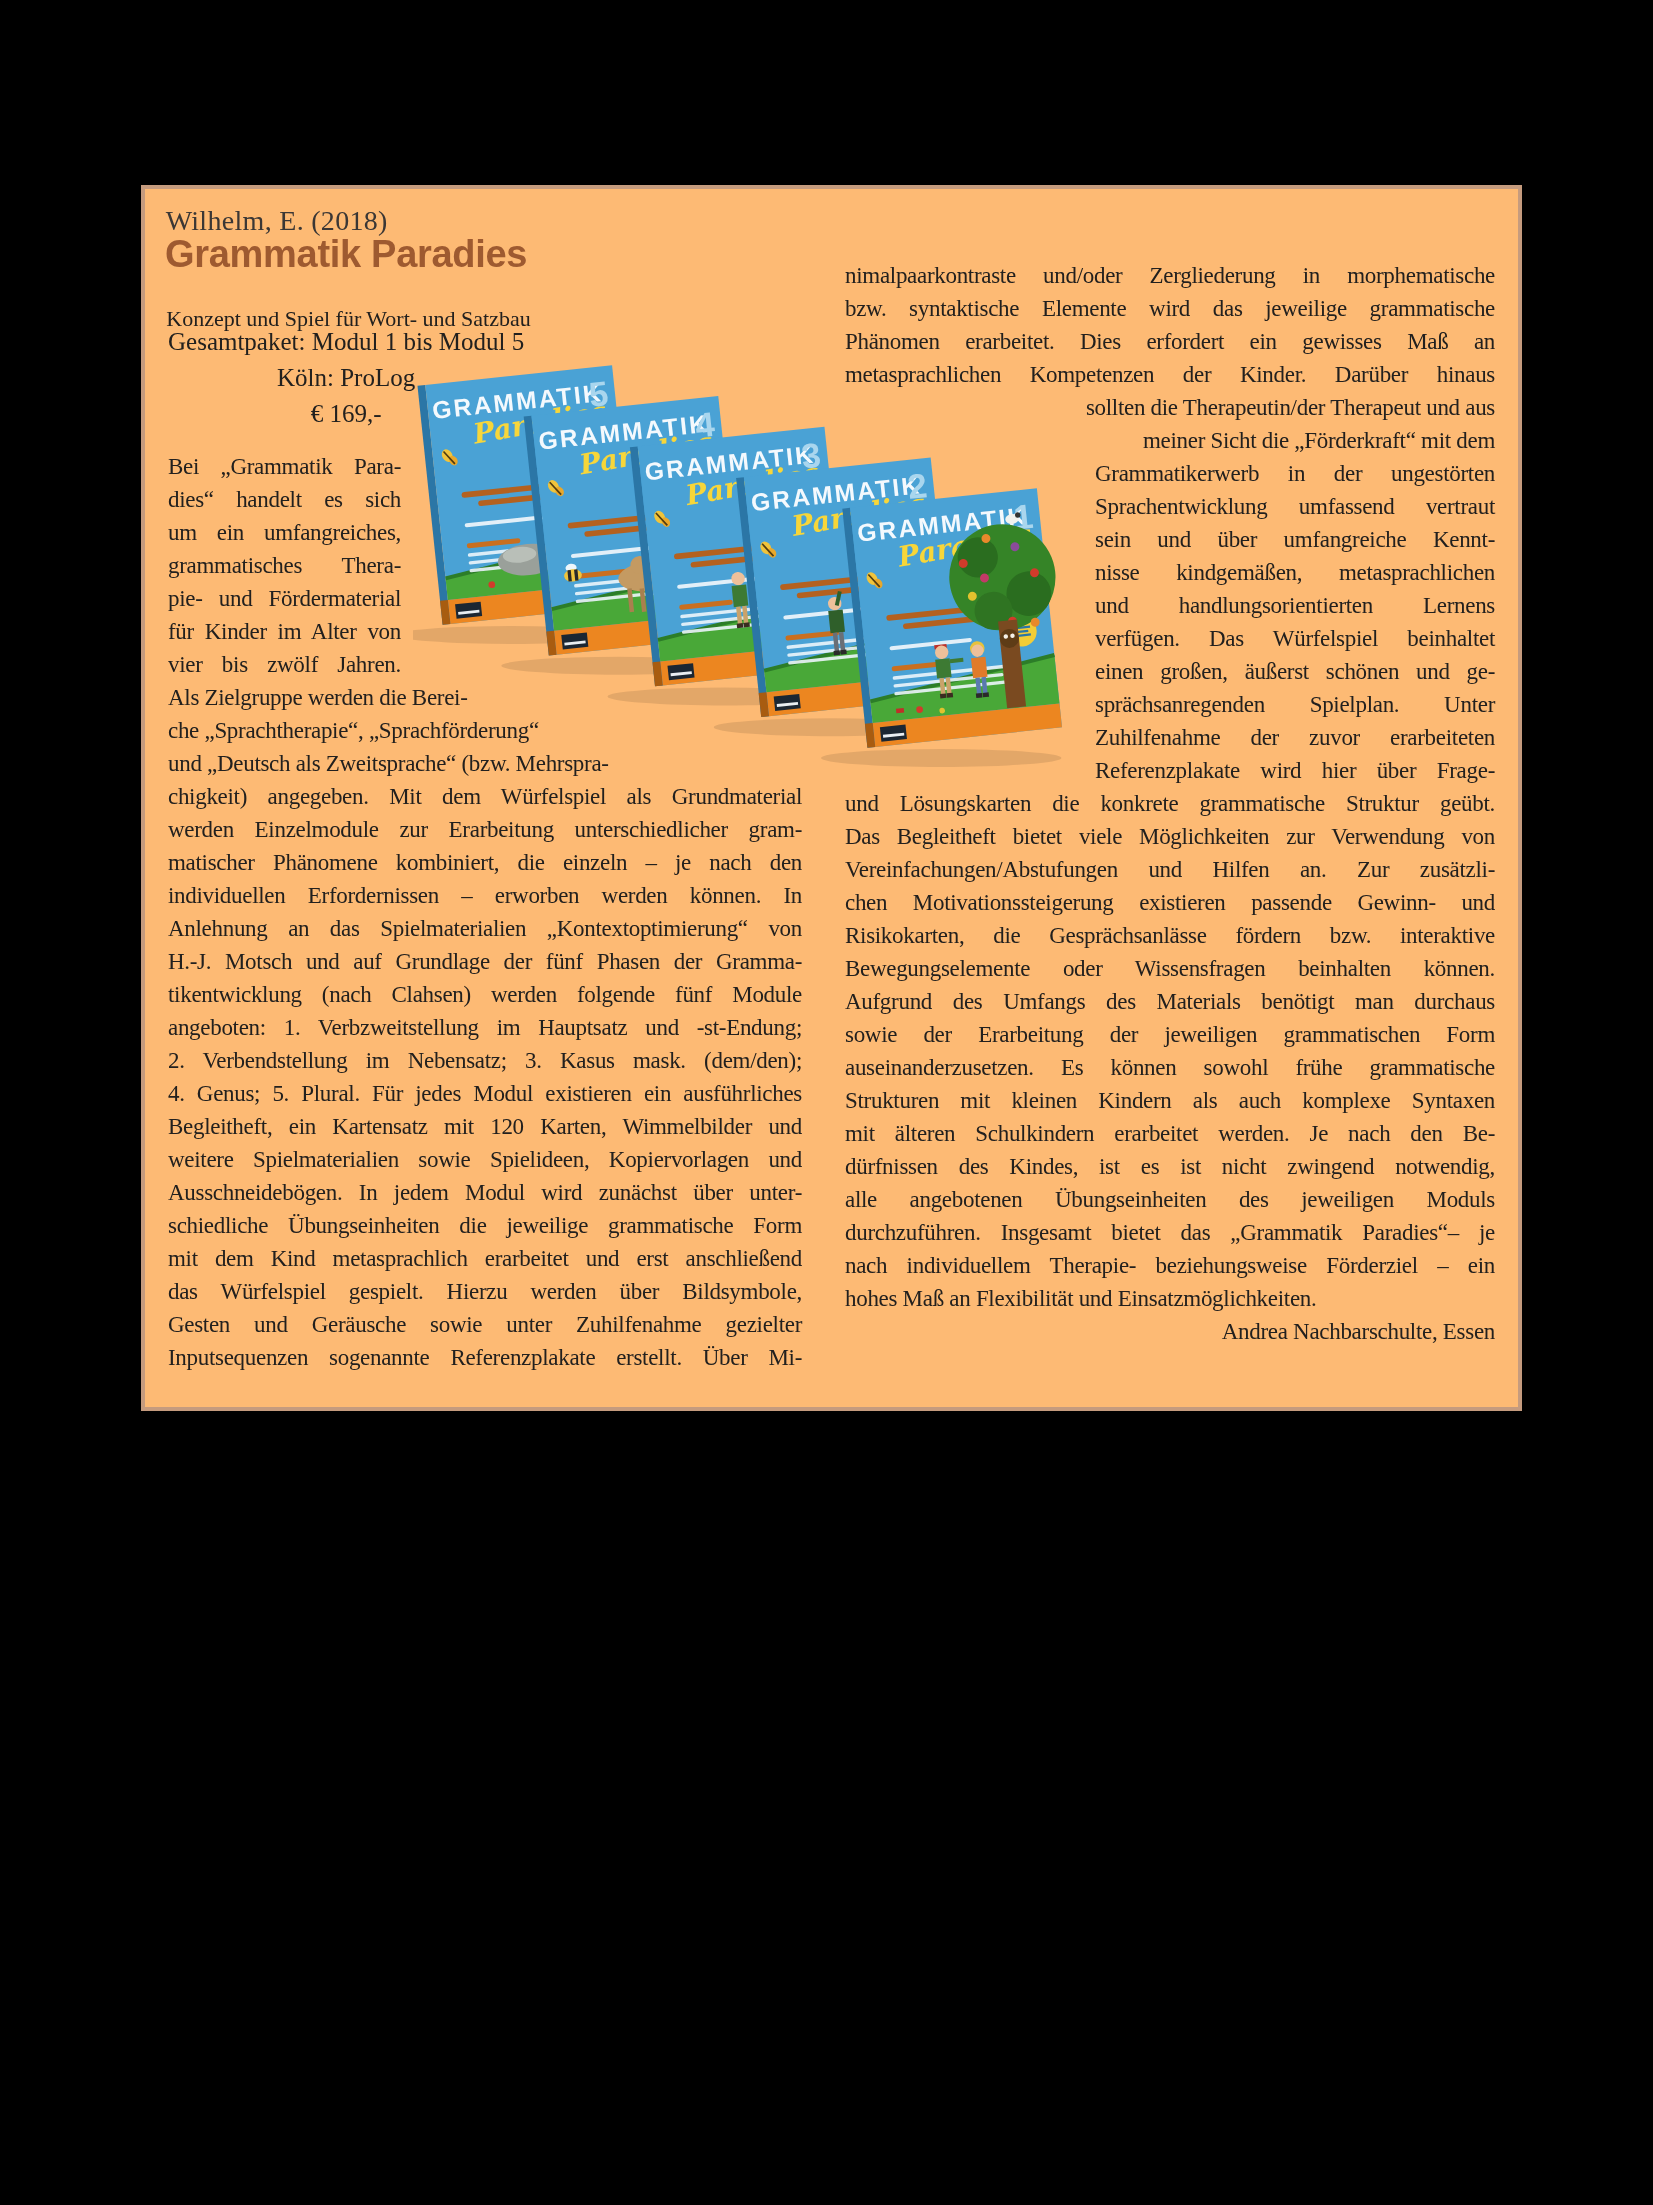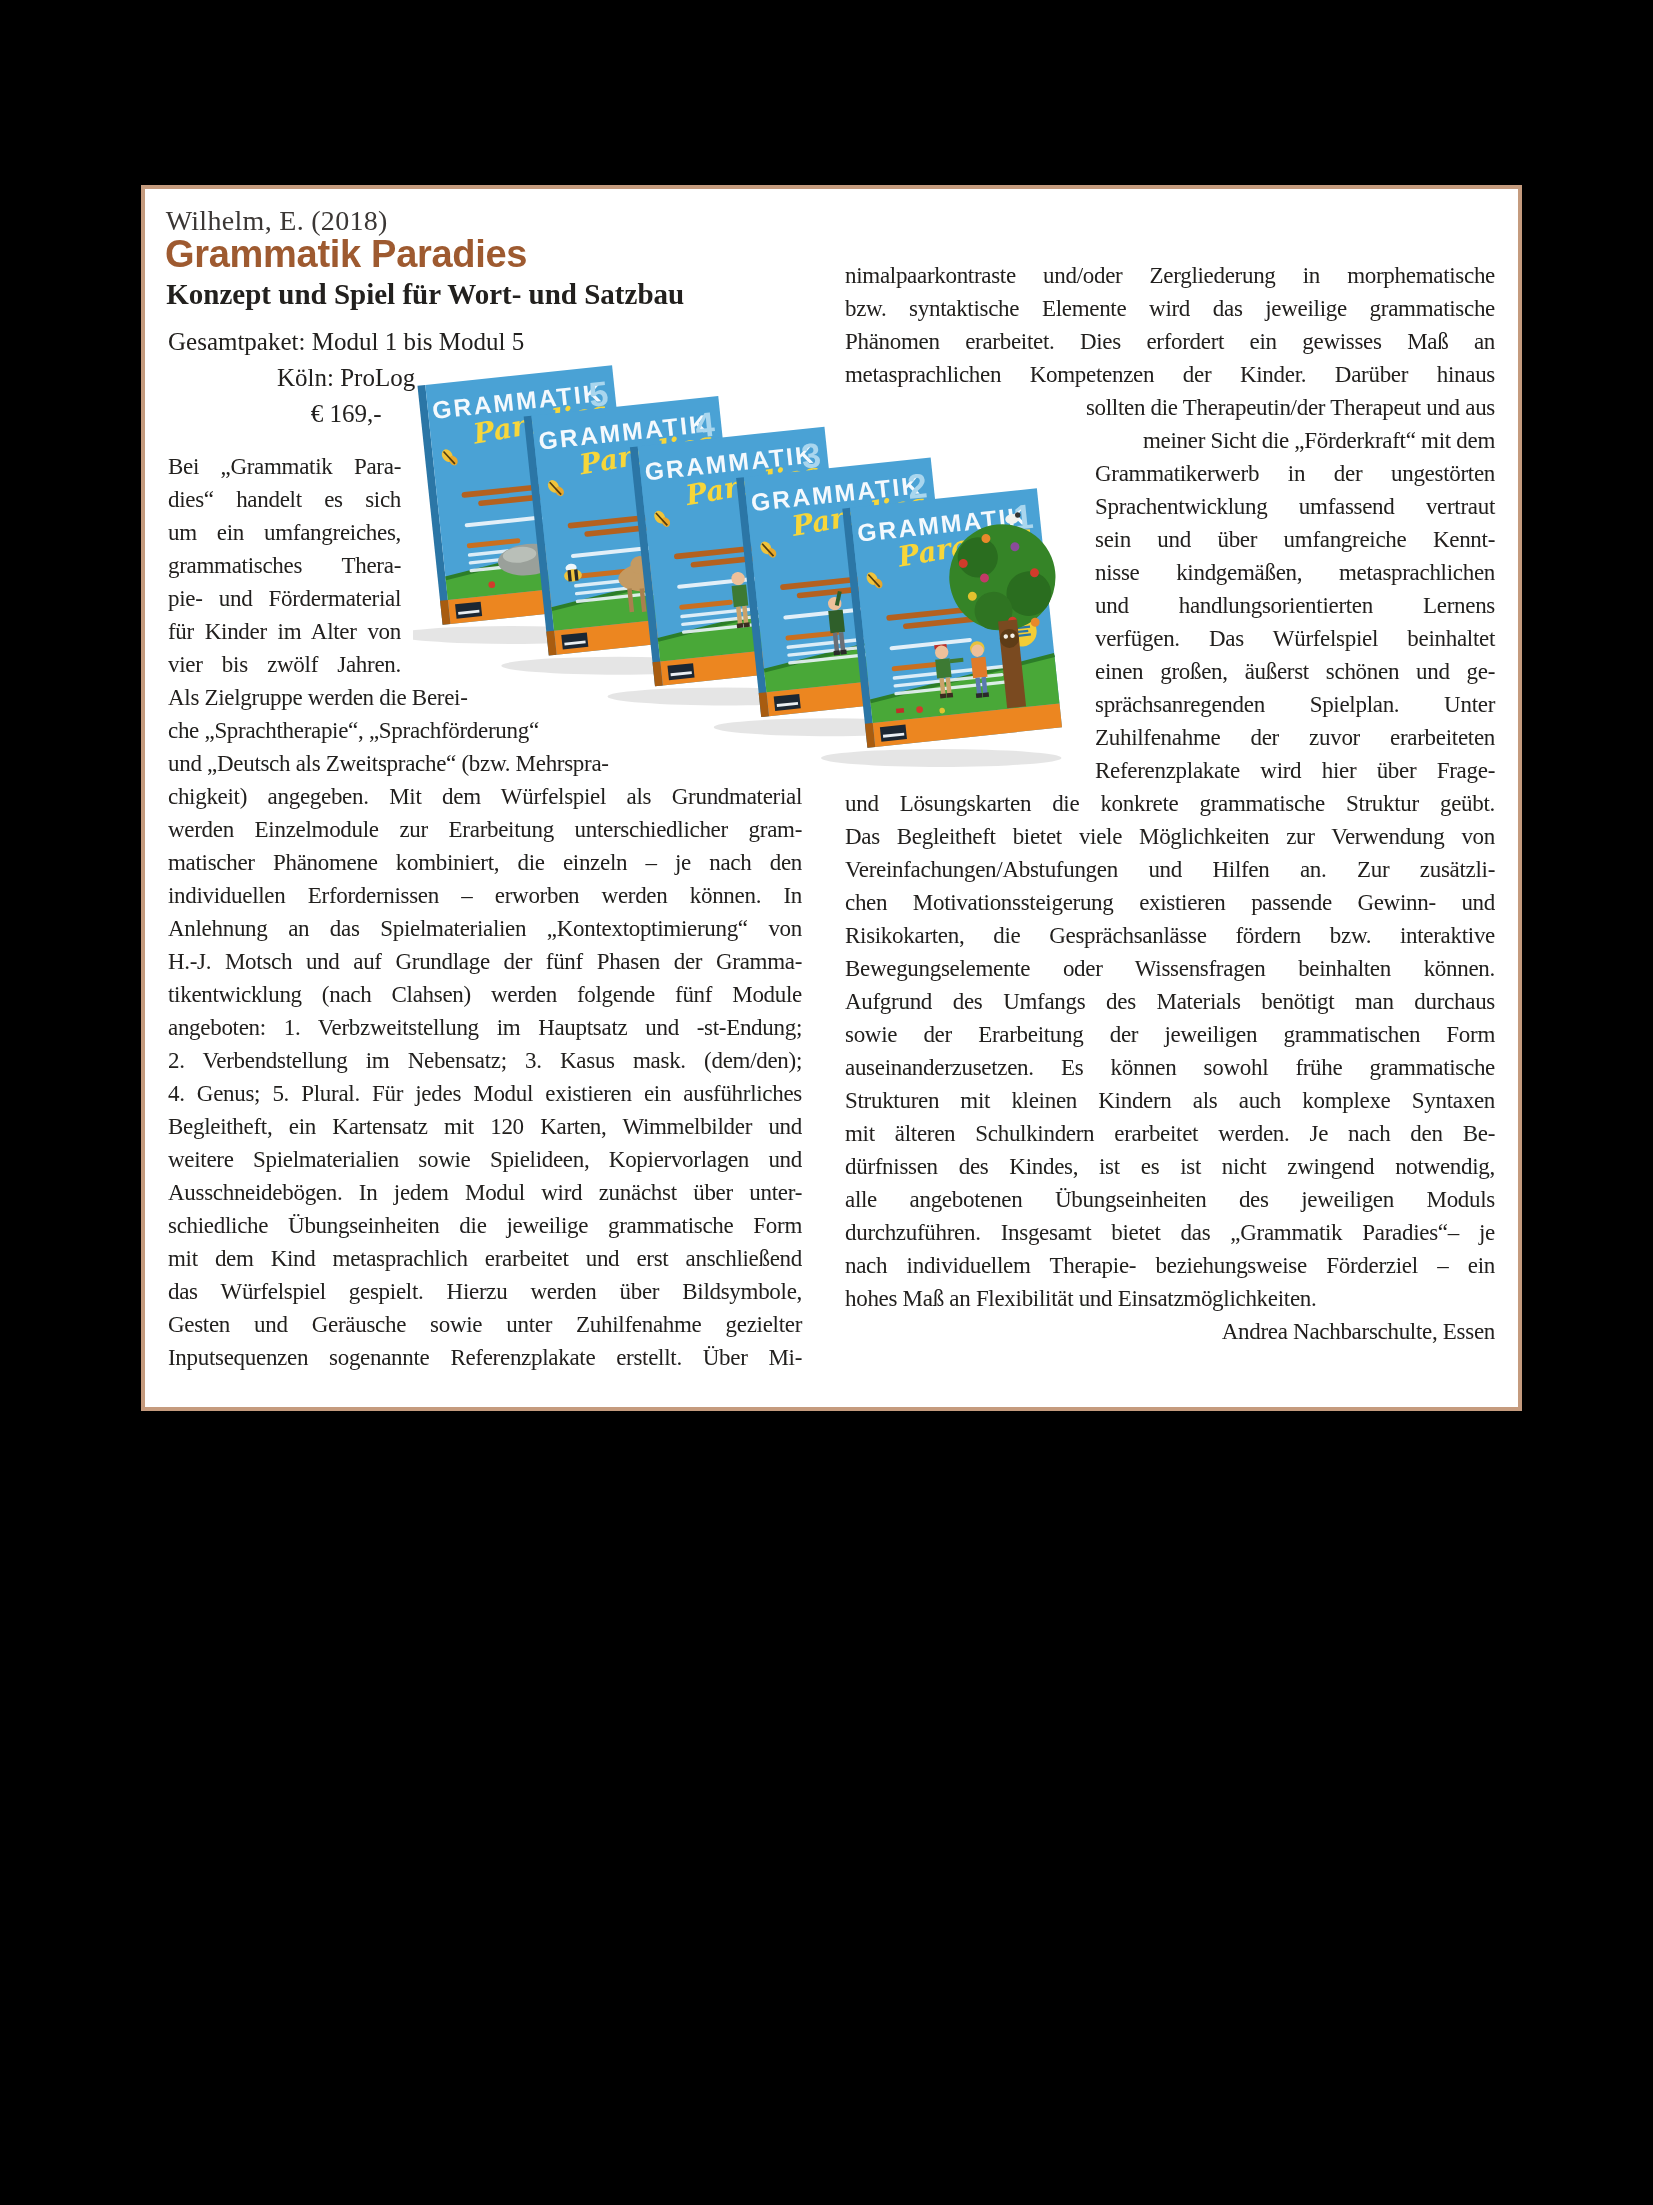--- a/index.html
+++ b/index.html
@@ -3,34 +3,34 @@
 <meta charset="utf-8">
 <style>
   html,body{margin:0;padding:0;}
   body{
     width:1654px;height:2205px;position:relative;background:#000;
     font-family:"Liberation Serif","DejaVu Serif",serif;
     overflow:hidden;
   }
   .page{
     position:absolute;left:141px;top:185px;width:1381px;height:1226px;
-    background:#ffffff;border:4px solid #c59b7e;box-sizing:border-box;
+    background:#fdba74;border:4px solid #c59b7e;box-sizing:border-box;
   }
   .ref{
     position:absolute;left:20.7px;top:16px;font-size:28px;line-height:31px;
     color:#3b3735;letter-spacing:0.3px;
   }
   .title{
     position:absolute;left:20px;top:44px;
     font-family:"Liberation Sans","DejaVu Sans",sans-serif;
     font-weight:bold;font-size:38px;line-height:43px;color:#9e5a30;letter-spacing:-0.3px;
   }
   .subtitle{
-    position:absolute;left:21.3px;top:88px;font-weight:bold;
-    font-size:29px;line-height:35px;color:#22201e;letter-spacing:0px;
+    position:absolute;left:21.3px;top:112px;font-weight:normal;
+    font-size:22px;line-height:35px;color:#22201e;letter-spacing:0px;
   }
   .info{
     position:absolute;left:23px;top:135px;font-size:25px;line-height:36px;color:#22201e;text-align:center;
   }
   .col{position:absolute;color:#22201e;}
   .col-left{left:23px;top:261px;width:634px;}
   .col-right{left:700px;top:70px;width:650px;}
   .ln{
     height:33px;line-height:33px;font-size:23px;letter-spacing:-0.3px;
     white-space:nowrap;overflow:visible;

